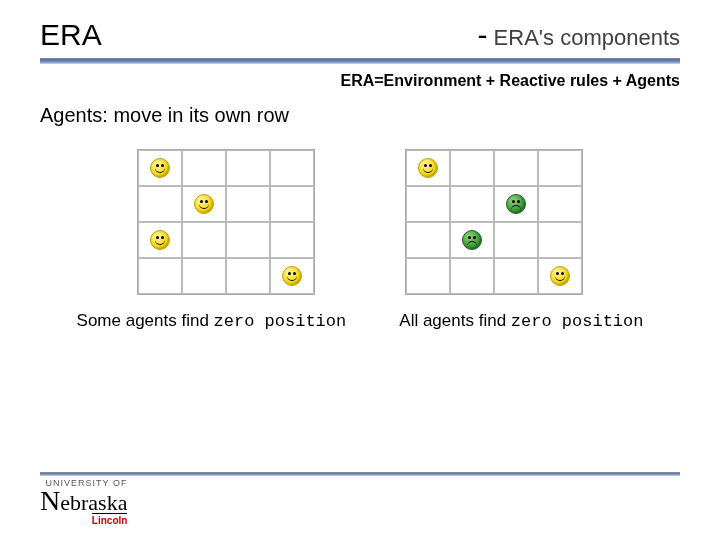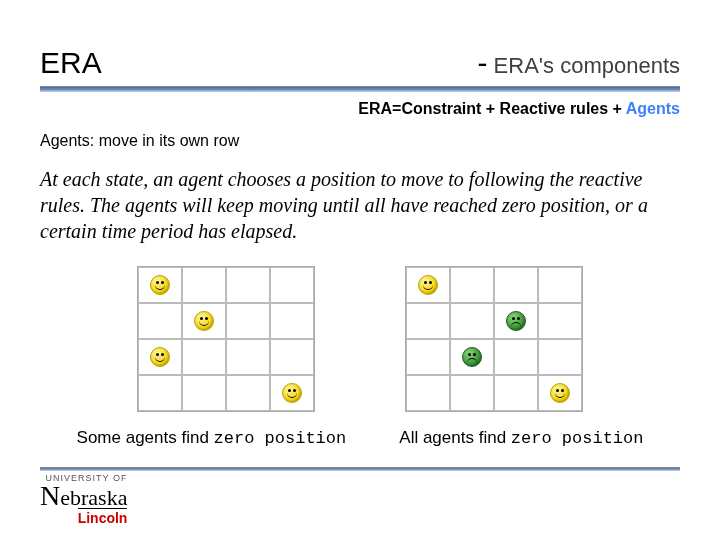--- a/index.html
+++ b/index.html
@@ -13,21 +13,20 @@
   }
   .header {
     display: flex;
     justify-content: space-between;
     align-items: baseline;
     padding: 18px 40px 4px 40px;
   }
   .title-left {
     font-size: 30px;
     color: #000;
-    margin-top: 28px;
   }
   .title-right-wrap {
     display: flex;
     align-items: baseline;
     gap: 6px;
   }
   .title-dash {
     font-size: 30px;
     color: #000;
   }
@@ -41,27 +40,27 @@
     border-top: 1px solid #888;
     background: linear-gradient(to bottom, #4a6aa0 0%, #6a8ac0 50%, #c8d4e8 100%);
   }
   .subline {
     text-align: right;
     padding: 8px 40px 0 0;
     font-size: 16px;
     font-weight: bold;
     color: #000;
   }
-  .subline .agents-word { color: #3b82f6; }
+  .subline .agents-word { color: #000000; }
   .content {
     padding: 14px 40px 0 40px;
   }
   .agents-head {
-    font-size: 16px;
-    margin-bottom: 16px;
+    font-size: 20px;
+    margin-bottom: 0;
   }
   .agents-head .label { font-family: Arial, sans-serif; }
   .body-text {
     font-family: "Times New Roman", Times, serif;
     font-style: italic;
     font-size: 20px;
     line-height: 1.3;
   }
   .grids-row {
     display: flex;
@@ -156,43 +155,42 @@
   .logo-top { font-size:9px; letter-spacing:1px; color:#555;}
   .logo-n {
     font-family: "Times New Roman", serif;
     font-size:22px;
     line-height:0.9;
     color:#000;
     display:flex;
     align-items:baseline;
   }
   .logo-n .big { font-size:28px; }
-  .logo-sub { font-size:14px; color:#c00; font-weight:bold; border-top:1px solid #000; padding-top:1px;}
+  .logo-sub { font-size:10px; color:#c00; font-weight:bold; border-top:1px solid #000; padding-top:1px;}
 </style>
 </head>
 <body>
 
 <div class="header">
   <div class="title-left">ERA</div>
   <div class="title-right-wrap">
     <span class="title-dash">-</span>
     <span class="title-right">ERA's components</span>
   </div>
 </div>
 <div class="rule"></div>
 
 <div class="subline">
-  <span>ERA=Constraint + Reactive rules + </span><span class="agents-word">Agents</span>
+  <span>ERA=Environment + Reactive rules + </span><span class="agents-word">Agents</span>
 </div>
 
 <div class="content">
   <div class="agents-head">
     <span class="label">Agents:</span><span> move in its own row</span>
   </div>
-  <div class="body-text">At each state, an agent chooses a position to move to following the reactive rules. The agents will keep moving until all have reached zero position, or a certain time period has elapsed.</div>
 
   <div class="grids-row">
     <div class="grid" id="grid-left">
         <div class="cell">
           <div class="face yellow">
             <div class="mouth"></div>
           </div>
         </div>
         <div class="cell"></div>
         <div class="cell"></div>

